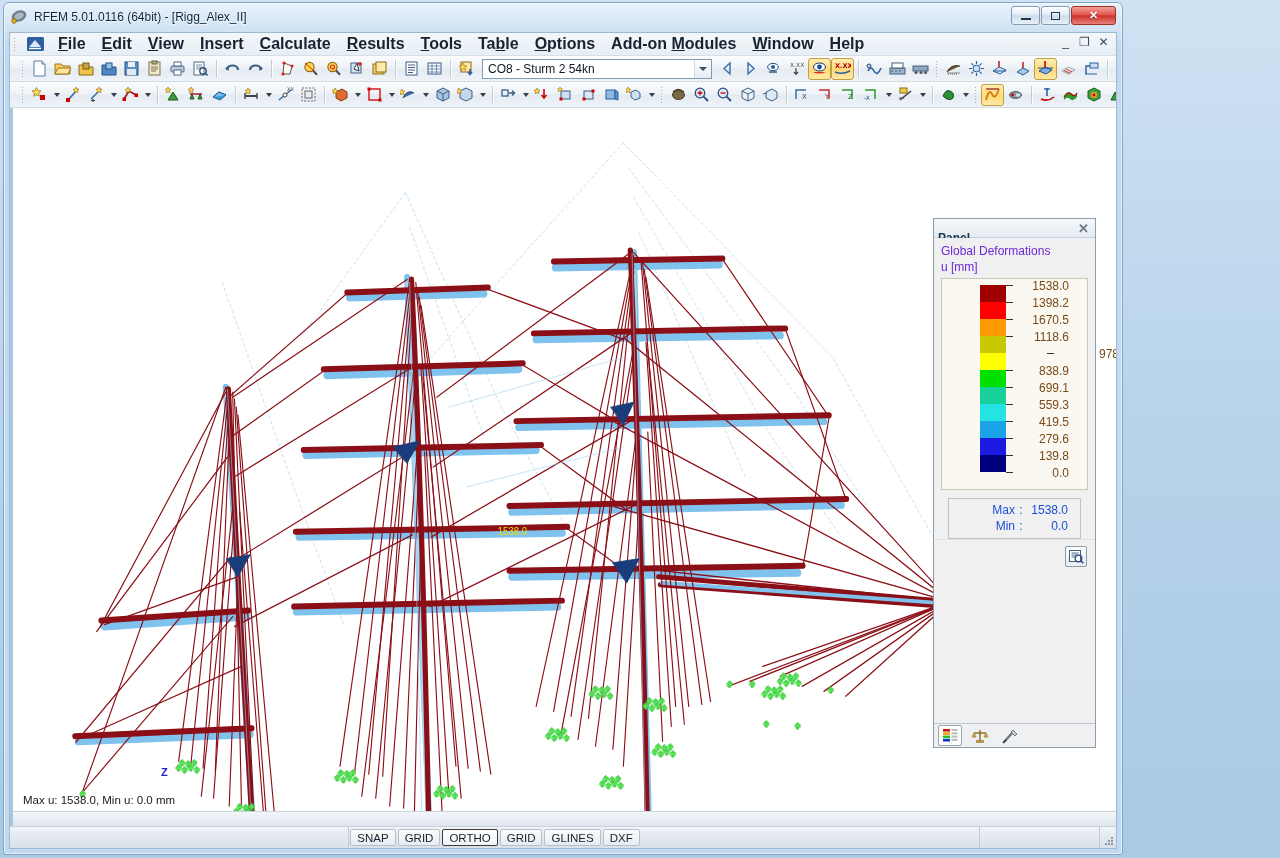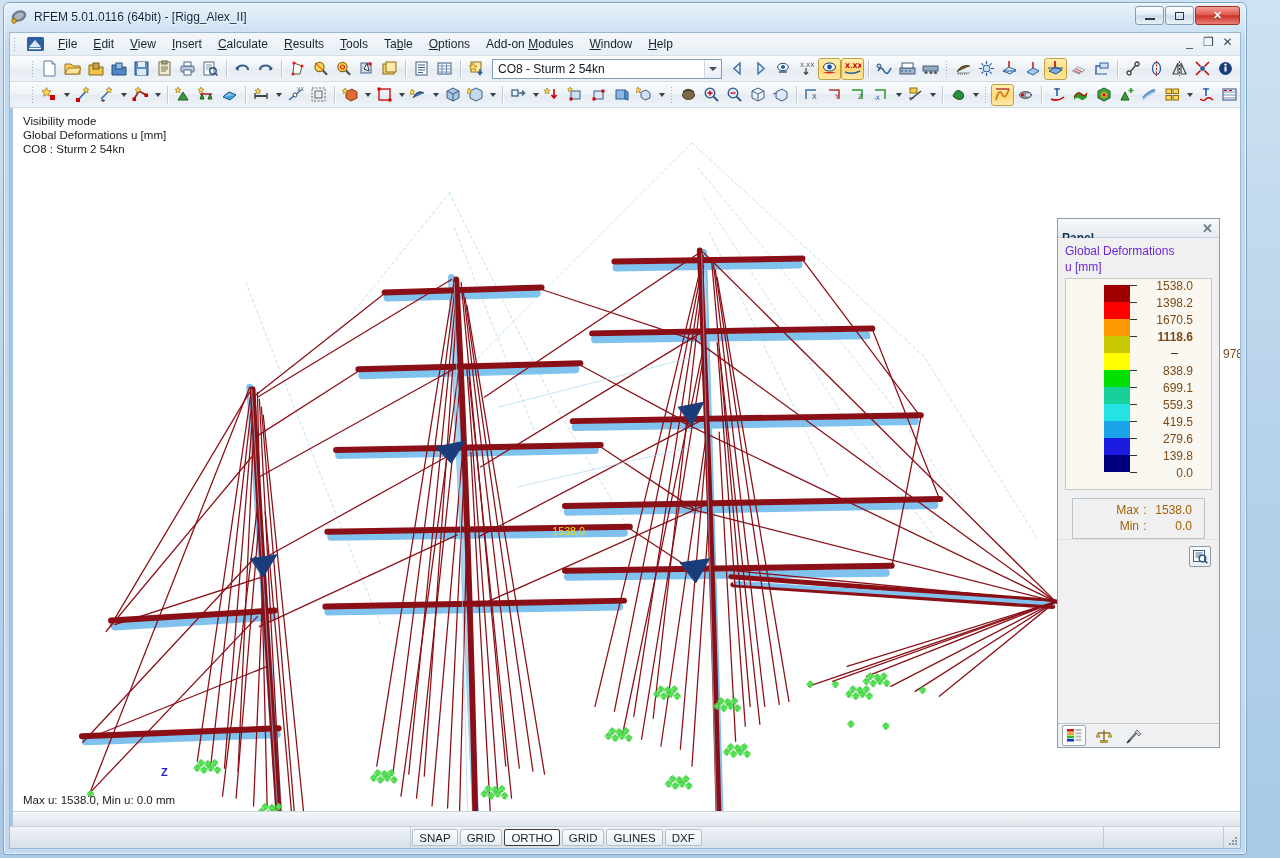--- a/index.html
+++ b/index.html
@@ -15,21 +15,21 @@
     width: 1280px; height: 858px;
     background: linear-gradient(180deg,#cfe2f3 0%, #b7d3ea 50%, #a9c9e4 100%);
     padding: 4px 5px 6px 5px;
   }
   
   .win-frame {
     position: absolute; left: 0; top: 0; width: 1280px; height: 858px;
     background: transparent;
   }
   .win-outer {
-    position: absolute; left: 3px; top: 2px; width: 1244px; height: 853px;
+    position: absolute; left: 3px; top: 2px; width: 1120px; height: 853px;
     border: 1px solid #7ea6c9;
     border-radius: 6px 6px 3px 3px;
     background: linear-gradient(180deg, #e8f2fb 0%, #cfe2f3 28px, #c2daf0 40px);
     box-shadow: inset 0 0 0 1px rgba(255,255,255,.6);
   }
   
   .titlebar {
     position: absolute; left: 0; top: 0; right: 0; height: 27px;
     display: flex; align-items: center;
   }
@@ -78,36 +78,37 @@
     position: relative;
   }
   .menu-app-icon {
     width: 22px; height: 19px; margin: 0 4px 0 8px;
     display:flex; align-items:center; justify-content:center; flex:none;
   }
   .menu-grip { width:3px; height:15px; margin-left:3px;
     background-image: radial-gradient(circle, #9aa7b2 1px, transparent 1px);
     background-size: 3px 3px; flex:none;}
   .menu-item {
-    padding: 3px 8px; font-size: 12px; color: #17232e; cursor: default;
+    padding: 3px 8px; font-size: 16px; color: #17232e; cursor: default;
     white-space: nowrap;
+    font-weight: bold;
   }
   .menu-item u { text-decoration: underline; }
   .mdi-btns {
     position: absolute; right: 6px; top: 3px;
     display: flex; gap: 6px; align-items: center; color: #3a4a58;
   }
   .mdi-btns span { font-size: 12px; line-height: 12px; width: 13px; text-align:center; }
 
   
   .toolbar {
     height: 26px; display: flex; align-items: center;
     background: linear-gradient(180deg,#fbfcfd 0%, #eef2f6 48%, #e4ebf2 52%, #eef3f8 100%);
     border-bottom: 1px solid #d3dbe3;
-    padding: 0 18px;
+    padding: 0 8px;
     overflow: hidden;
   }
   .tb-grip {
     width: 4px; height: 18px; margin: 0 3px;
     background-image: radial-gradient(circle, #a6b2bd 1px, transparent 1px);
     background-size: 3px 3px; flex:none;
   }
   .tb-sep { width:1px; height:18px; background:#c3ccd5; margin:0 4px; flex:none;
             box-shadow: 1px 0 0 #fbfdff; }
   .tbtn {
@@ -189,21 +190,21 @@
   }
   .legend-inner { position:absolute; left: 0; top: 6px; width: 100%; }
   .legend-row { display:flex; align-items:center; height: 17px; }
   .legend-swatch { width: 26px; height: 17px; margin-left: 38px; flex:none; }
   .legend-tick { width:7px; height:1px; background:#333; margin-left:0; flex:none;}
   .legend-val { font-size: 12px; color:#7a4a1a; margin-left: 4px; width: 52px; text-align: right; }
   .minmax-box {
     margin: 8px 7px 0 7px; background:#f0f0f0; border:1px solid #b9c3cc;
     padding: 3px 6px 4px 6px;
   }
-  .mm-row { display:flex; font-size:12px; color:#a16207; line-height:16px; }
+  .mm-row { display:flex; font-size:12px; color:#1d4ed8; line-height:16px; }
   .mm-row .k { width:60px; text-align:right; }
   .mm-row .c { width:12px; text-align:center; }
   .mm-row .v { flex:1; text-align:right; padding-right:6px; }
   .panel-spacer { flex:1; background:#f0f0f0; border-top:1px solid #e2e2e2; position:relative;}
   .panel-zoom-btn {
     position:absolute; right: 8px; top: 6px; width: 22px; height: 21px;
     border: 1px solid #8e9aa5; border-radius:2px;
     background: linear-gradient(180deg,#fdfdfd,#e8edf2);
     display:flex;align-items:center;justify-content:center;
   }
@@ -932,23 +933,20 @@
                 <path d="M3 14 L12 5" stroke="#6a7580" stroke-width="2"></path>
                 <path d="M12 1 l1.1 2.3 2.4 .3 -1.8 1.7 .5 2.4 -2.2-1.2 -2.2 1.2 .5-2.4 -1.8-1.7 2.4-.3Z" fill="#ffd84d" stroke="#8f6a10" stroke-width=".6"></path>
               </svg>
           </div>
 
         </div>
 
         <div class="workspace">
           <div class="doc-area">
 
-            <div class="viewport-info">Visibility mode
-Global Deformations u [mm]
-CO8 : Sturm 2 54kn</div>
 
             <svg class="model-svg" viewBox="0 0 1265 720" preserveAspectRatio="none">
               <defs>
                 <g id="sup">
                   <path d="M0,-4 L3,-1 L1.2,-1 L1.2,3 L-1.2,3 L-1.2,-1 L-3,-1 Z" fill="#5ae85a" stroke="#2fbf2f" stroke-width=".5"></path>
                   <path d="M-4,0 L-1,-3 L-1,-1.2 L3,-1.2 L3,1.2 L-1,1.2 L-1,3 Z" fill="#5ae85a" stroke="#2fbf2f" stroke-width=".5" opacity=".85"></path>
                 </g>
                 <g id="supg">
                   <use href="#sup" x="0" y="0"></use>
                     <use href="#sup" x="7" y="2"></use>
@@ -1190,21 +1188,21 @@
                     <div class="legend-row" style="margin-top: 0px;">
                       <div class="legend-swatch" style="background: rgb(255, 0, 0);"></div>
                       <div class="legend-tick" style="transform: translateY(-8px);"></div>
                       <div class="legend-val" style="transform: translateY(-8px);">1398.2</div>
                     </div>
                     <div class="legend-row" style="margin-top: 0px;">
                       <div class="legend-swatch" style="background: rgb(255, 153, 0);"></div>
                       <div class="legend-tick" style="transform: translateY(-8px);"></div>
                       <div class="legend-val" style="transform: translateY(-8px);">1670.5</div>
                     </div>
-                    <div class="legend-row" style="margin-top: 0px; font-weight: bold;">
+                    <div class="legend-row" style="margin-top: 0px;">
                       <div class="legend-swatch" style="background: rgb(200, 200, 0);"></div>
                       <div class="legend-tick" style="transform: translateY(-8px);"></div>
                       <div class="legend-val" style="transform: translateY(-8px);">1118.6</div>
                     </div>
                     <div class="legend-row" style="margin-top: 0px; gap: 41px;">
                       <div class="legend-swatch" style="background: rgb(255, 255, 0);"></div>
                       <div class="legend-tick" style="transform: translateY(-8px);"></div>
                       <div class="legend-val" style="transform: translateY(-8px);">978.8</div>
                     </div>
                     <div class="legend-row" style="margin-top: 0px;">

